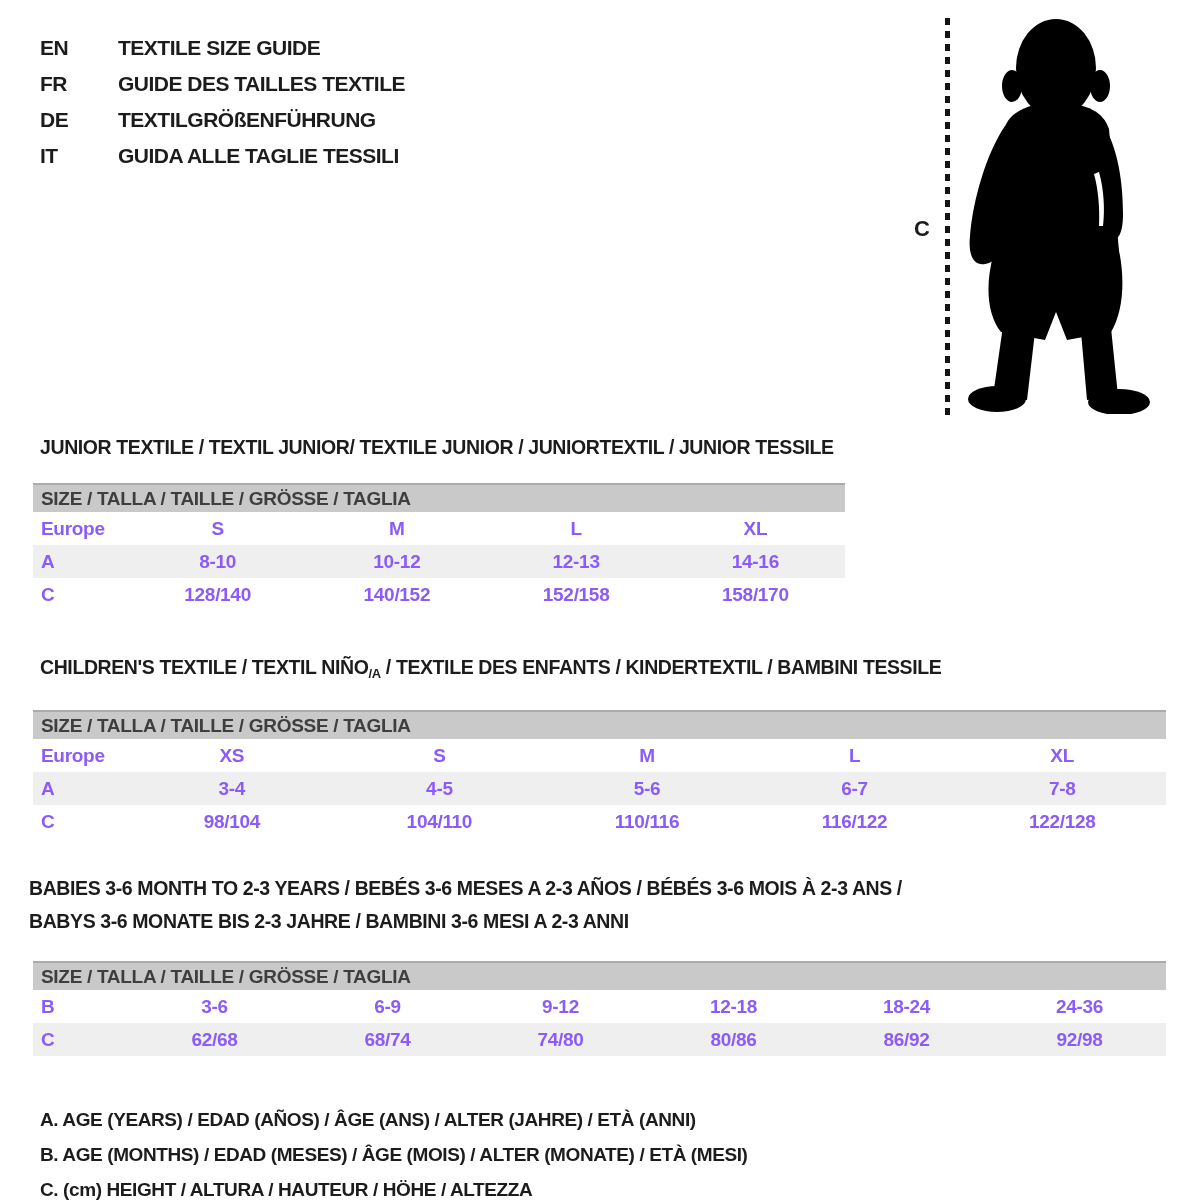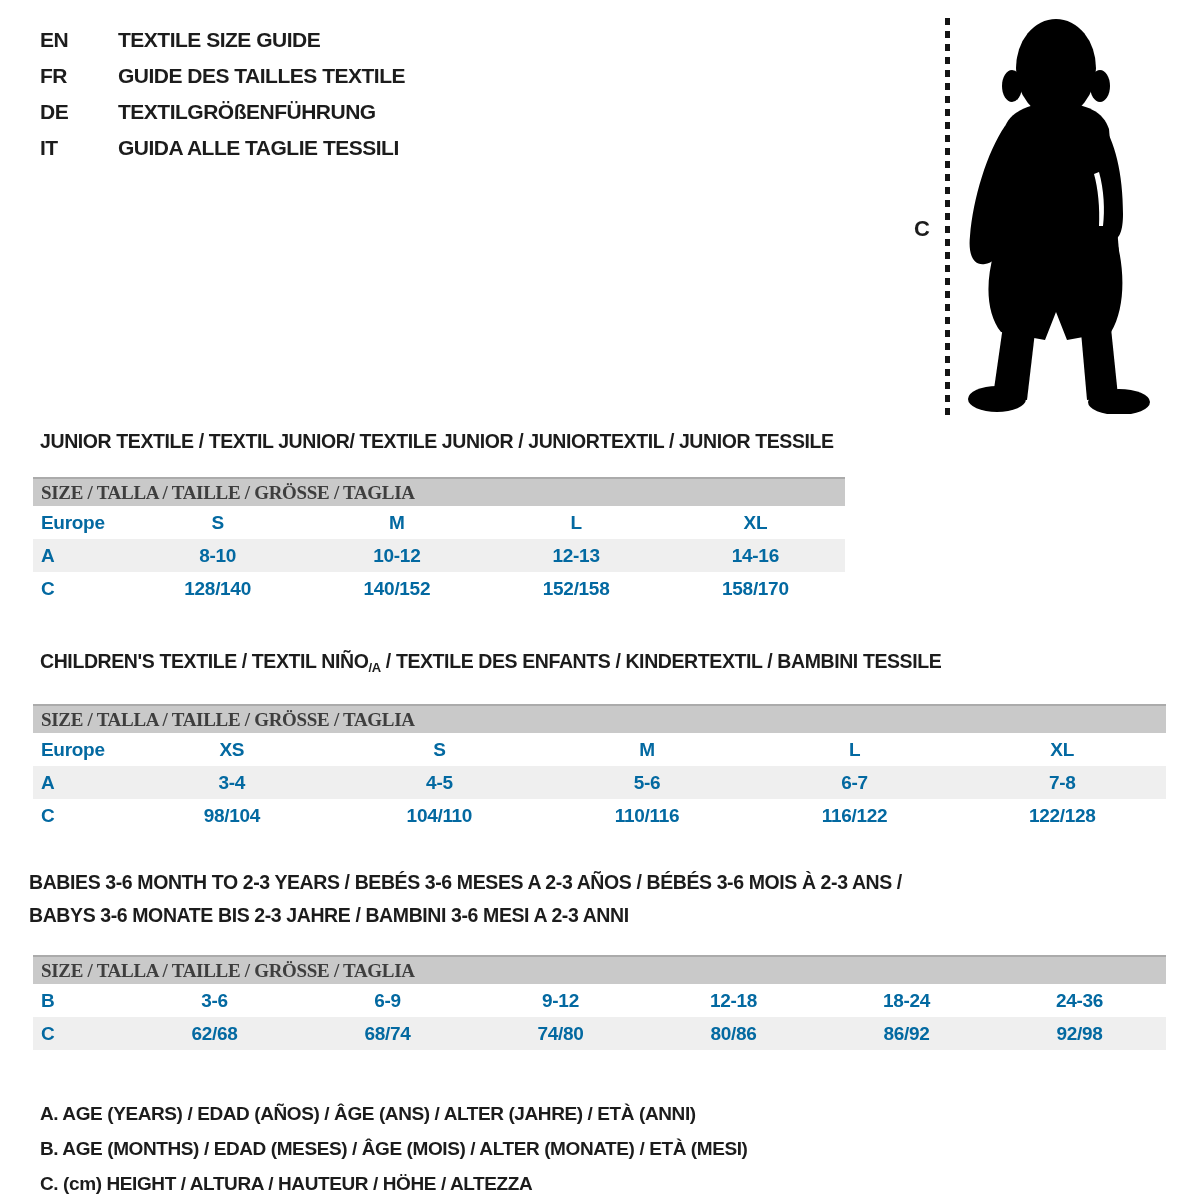--- a/index.html
+++ b/index.html
@@ -7,21 +7,21 @@
     position:relative;
     width:1200px; height:1200px;
     background:#ffffff;
     color:#1c1c1c;
     font-family:"Liberation Sans", sans-serif;
     overflow:hidden;
   }
 
   
   .top { position:relative; height:430px; }
-  .langs { position:absolute; left:40px; top:28px; }
+  .langs { position:absolute; left:40px; top:36px; }
   .lang-row { display:flex; height:36px; align-items:flex-start; }
   .lang-code {
     width:78px; font-weight:bold; font-size:21px; letter-spacing:-0.5px;
   }
   .lang-title { font-weight:bold; font-size:21px; letter-spacing:-0.5px; white-space:nowrap; }
 
   .dotted-line {
     position:absolute; left:945px; top:18px; width:5px; height:398px;
     background:repeating-linear-gradient(to bottom, #141414 0 7px, transparent 7px 13px);
   }
@@ -30,43 +30,43 @@
     font-weight:bold; font-size:22px;
   }
   .figure-svg { position:absolute; left:953px; top:14px; }
 
   
   .section-title {
     margin:0 0 0 40px;
     font-weight:bold; font-size:19.5px; letter-spacing:-0.4px;
     line-height:22px; white-space:nowrap;
   }
-  .title-junior { }
+  .title-junior { margin-top:6px; }
   .title-children { margin-top:45px; }
   .babies-titles { margin:34px 0 0 29px; }
   .babies-line { font-weight:bold; font-size:19.5px; letter-spacing:-0.4px; line-height:33px; white-space:nowrap; }
   .sub-a { font-size:13px; vertical-align:-4px; letter-spacing:-0.3px; }
 
   
   table.size-table {
     border-collapse:collapse; margin-left:33px; table-layout:fixed;
   }
   table.t1 { width:812px; margin-top:25px; }
   table.t2 { width:1133px; margin-top:25px; }
   table.t3 { width:1133px; margin-top:23px; }
   tr.bar td {
     background:#c9c9c9;
     border-top:2px solid #ababab;
     height:27px;
     font-size:19px; font-weight:bold; color:#3e3e3e;
-    text-align:left; padding:0 0 0 8px; letter-spacing:-0.3px;font-family:Liberation Serif, serif;
+    text-align:left; padding:0 0 0 8px; letter-spacing:-0.3px;
   }
   .size-table td {
     font-weight:bold; font-size:19px; height:33px;
-    text-align:center; padding:0; letter-spacing:-0.3px; color:#0369a1;
+    text-align:center; padding:0; letter-spacing:-0.3px; color:#8b5cf6;
   }
   .size-table td.rowlabel { text-align:left; padding-left:8px; }
   tr.shaded td { background:#efefef; }
 
   
   .legend { margin:46px 8px 0 40px; }
   .legend-line {
     font-weight:bold; font-size:19px; letter-spacing:-0.4px;
     line-height:35px; white-space:nowrap;
   }

